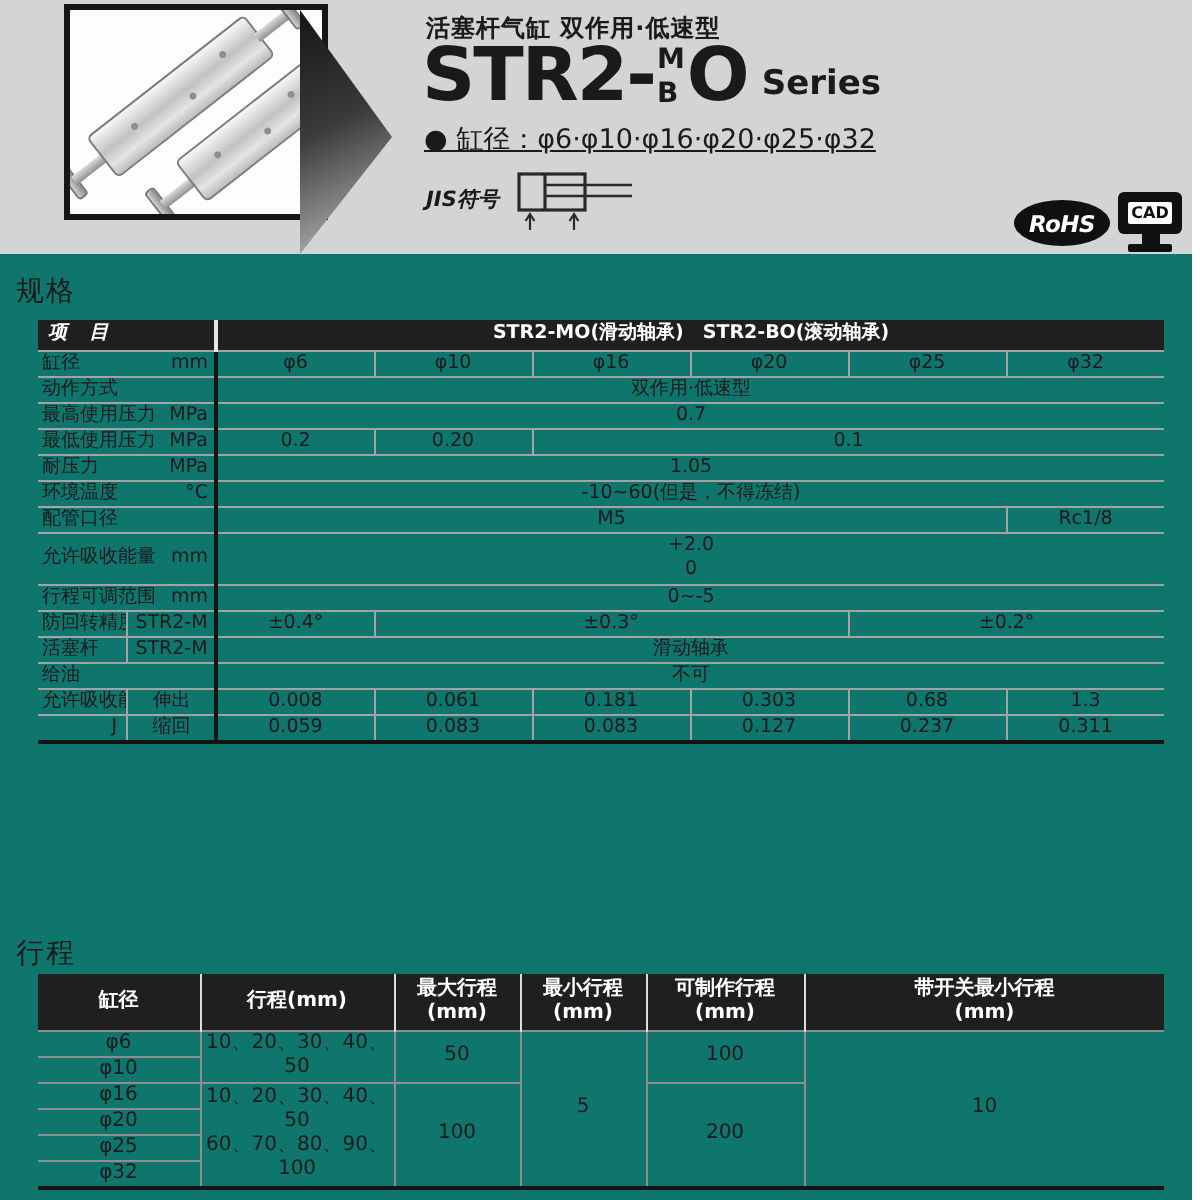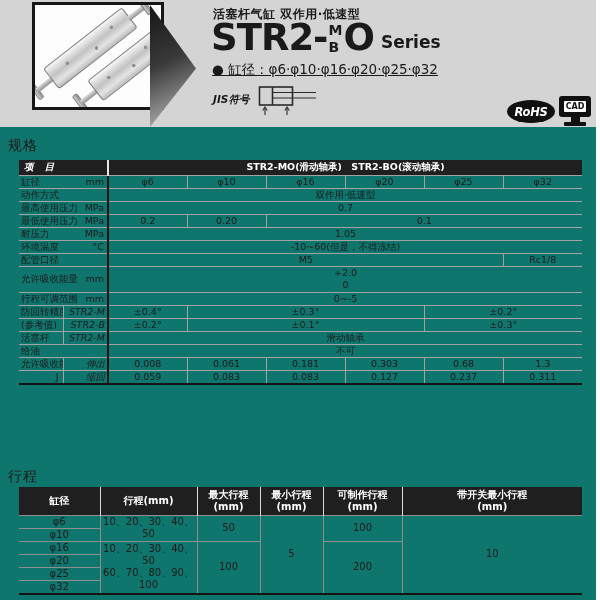--- a/index.html
+++ b/index.html
@@ -62,21 +62,21 @@
     font-size:9.5px;border-bottom:2px solid var(--border-thick);}
   .spec-table td{height:13px;padding:0 2px;text-align:center;border-top:1px solid var(--border-thin);
     white-space:nowrap;overflow:hidden;line-height:12px;}
   .spec-table tr.head td{background:var(--bar-bg);color:#fff;font-weight:bold;border-top:none;height:15px;}
   td.hl{text-align:left;padding-left:5px;letter-spacing:4px;font-style:italic;}
   td.hm{border-left:2px solid #e6e6e6;}
   .labwrap{display:flex;justify-content:space-between;align-items:center;}
   td.lab{text-align:left;padding-left:2px;padding-right:3px;}
   td.lab2{text-align:left;padding-left:2px;}
   td.lab2.r{text-align:right;padding-right:4px;}
-  td.sub{border-left:1px solid var(--border-thin);text-align:right;padding-left:3px;font-style:italic;}
+  td.sub{border-left:1px solid var(--border-thin);text-align:center;padding-left:3px;}
   td.d1{border-left:2px solid var(--border-thick);}
   td.d{border-left:1px solid var(--border-thin);}
   td.tolcell{height:26px;}
   .tol{display:flex;flex-direction:column;line-height:12px;}
 
   
   .stroke-table{position:absolute;left:19px;top:487px;width:563px;border-collapse:collapse;table-layout:fixed;
     font-size:10px;border-bottom:2px solid var(--border-thick);}
   .stroke-table td{text-align:center;border-top:1px solid #8e8e8e;line-height:12px;}
   .stroke-table tr.head td{background:var(--bar-bg);color:#fff;font-weight:bold;height:28px;border-top:none;border-left:1px solid #dcdcdc;}
@@ -259,27 +259,20 @@
       <td colspan="6" class="d1">0~-5</td>
     </tr>
     <tr>
       <td class="lab2">防回转精度</td>
       <td class="sub">STR2-M</td>
       <td class="d1">±0.4°</td>
       <td colspan="3" class="d">±0.3°</td>
       <td colspan="2" class="d">±0.2°</td>
     </tr>
     <tr>
-      <td class="lab2">(参考值)</td>
-      <td class="sub">STR2-B</td>
-      <td class="d1">±0.2°</td>
-      <td colspan="3" class="d">±0.1°</td>
-      <td colspan="2" class="d">±0.3°</td>
-    </tr>
-    <tr>
       <td class="lab2">活塞杆</td>
       <td class="sub">STR2-M</td>
       <td colspan="6" class="d1">滑动轴承</td>
     </tr>
     <tr>
       <td colspan="2" class="lab">
             <div class="labwrap">
               <span>给油</span>
             </div>
           </td>

